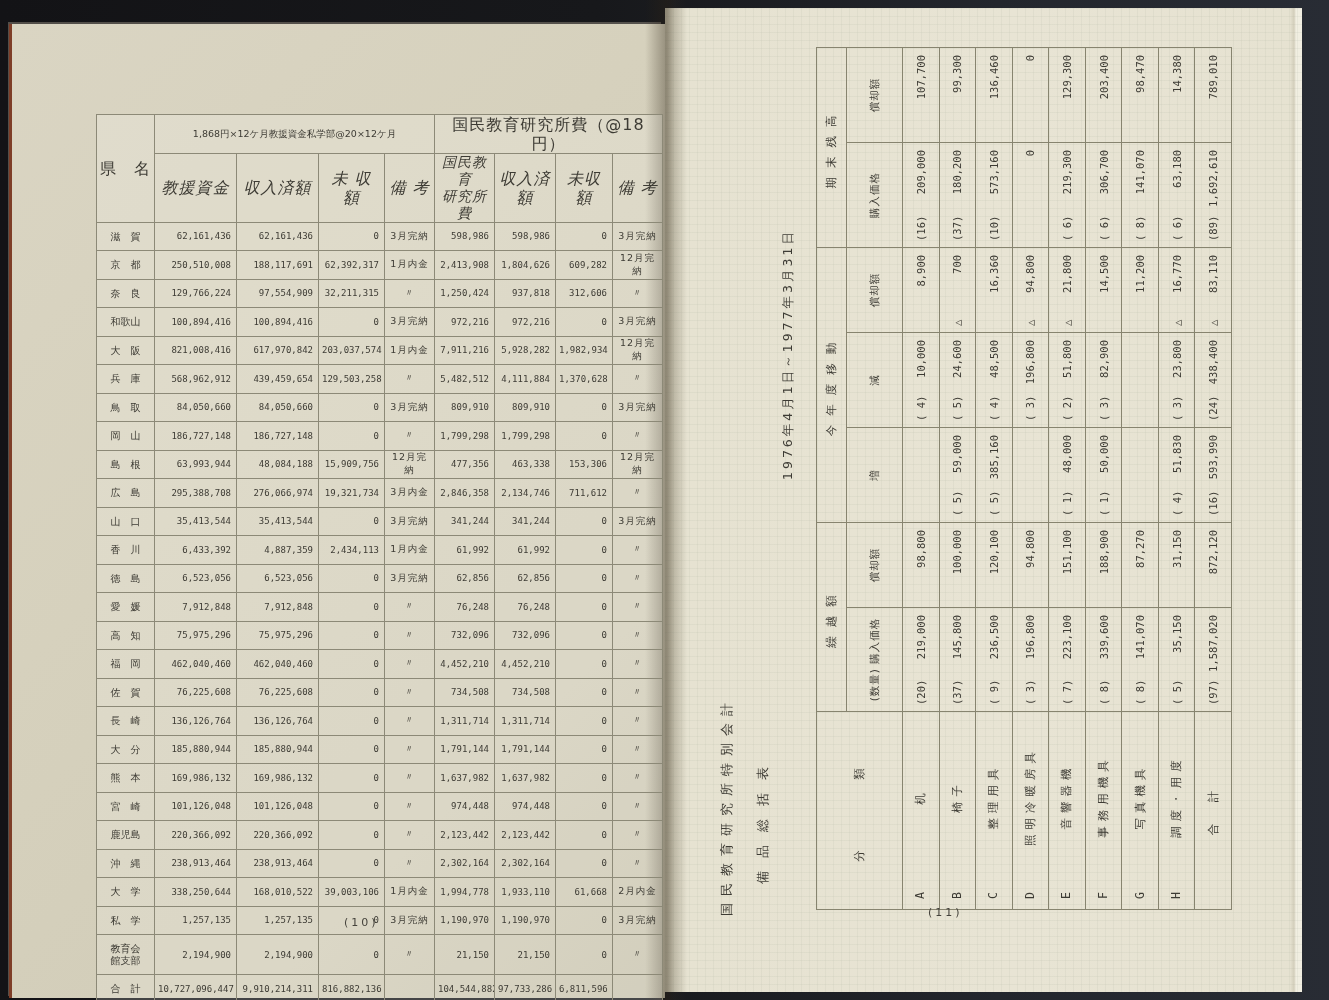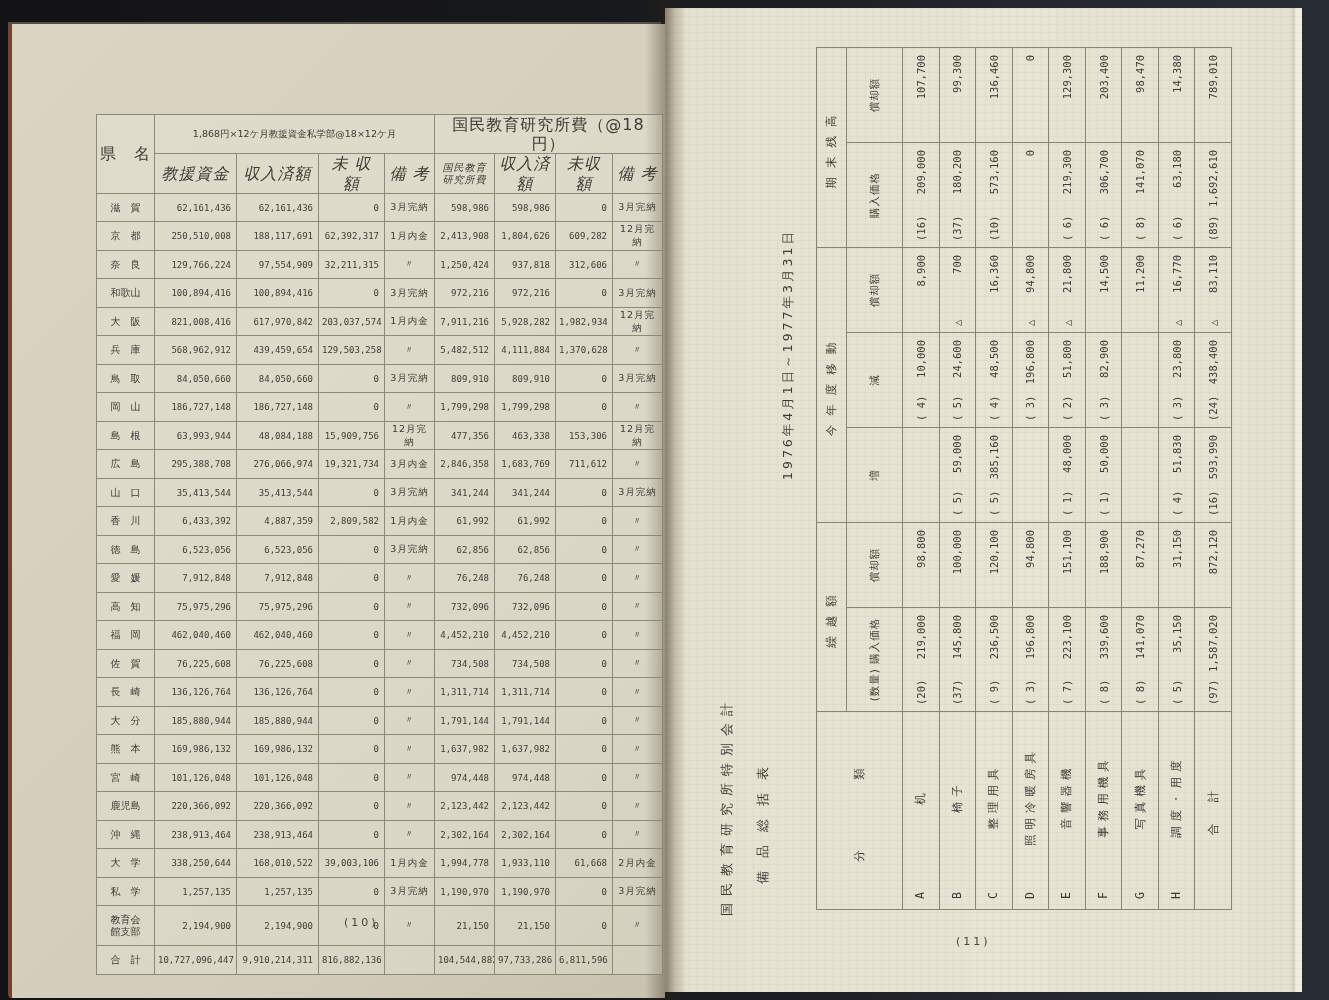--- a/index.html
+++ b/index.html
@@ -45,21 +45,21 @@
   .rtable thead th.corner{letter-spacing:0;font-size:12px;}
   .rtable .cat{display:table-cell;}
   .rtable .cat .code{float:left;width:22px;text-align:left;font-family:"DejaVu Sans Mono","Liberation Mono",monospace;font-size:11.5px;padding-left:6px;}
   .rtable .cat .cname{display:block;text-align:center;letter-spacing:5px;font-size:11.5px;white-space:nowrap;}
   .rtable .rnum{font-family:"DejaVu Sans Mono","Liberation Mono",monospace;font-size:10.5px;}
   .rtable .rnum .q{float:left;padding-left:2px;}
   .rtable .rnum .v{display:block;text-align:right;padding-right:3px;}
   
   .pageno{position:absolute;font-size:11px;letter-spacing:3px;color:#45433c;}
   .pageno-left{left:344px;top:916px;}
-  .pageno-right{left:956px;top:906px;margin-top:29px;}
+  .pageno-right{left:928px;top:906px;}
 </style>
 </head>
 <body>
 
 <div class="canvas">
 
   <div class="page-left"></div>
   <div class="page-right"></div>
   <div class="spine"></div>
 
@@ -71,29 +71,29 @@
         <col style="width:66px">
       <col style="width:50px">
         <col style="width:60px">
         <col style="width:61px">
         <col style="width:57px">
         <col style="width:50px">
     </colgroup>
     <thead>
       <tr>
         <th rowspan="2">県　名</th>
-        <th colspan="4" style="letter-spacing:0;font-size:9.5px">1,868円×12ケ月教援資金私学部@18×12ケ月</th>
+        <th colspan="4" style="letter-spacing:0;font-size:9.5px">1,868円×12ケ月教援資金私学部@20×12ケ月</th>
         <th colspan="4">国民教育研究所費（@18円）</th>
       </tr>
       <tr>
         <th>教援資金</th>
         <th>収入済額</th>
         <th>未 収 額</th>
         <th>備 考</th>
-        <th style="font-size:10px">国民教育
+        <th style="font-size:14px">国民教育
 研究所費</th>
         <th>収入済額</th>
         <th>未収額</th>
         <th>備 考</th>
       </tr>
     </thead>
     <tbody>
         <tr>
           <td class="pname">滋　賀</td>
           <td class="num">62,161,436</td>
@@ -193,40 +193,40 @@
           <td class="num">153,306</td>
           <td class="note">12月完納</td>
         </tr>
         <tr>
           <td class="pname">広　島</td>
           <td class="num">295,388,708</td>
           <td class="num">276,066,974</td>
           <td class="num">19,321,734</td>
           <td class="note">3月内金</td>
           <td class="num">2,846,358</td>
-          <td class="num">1,683,769</td>
+          <td class="num">2,134,746</td>
           <td class="num">711,612</td>
           <td class="note">〃</td>
         </tr>
         <tr>
           <td class="pname">山　口</td>
           <td class="num">35,413,544</td>
           <td class="num">35,413,544</td>
           <td class="num">0</td>
           <td class="note">3月完納</td>
           <td class="num">341,244</td>
           <td class="num">341,244</td>
           <td class="num">0</td>
           <td class="note">3月完納</td>
         </tr>
         <tr>
           <td class="pname">香　川</td>
           <td class="num">6,433,392</td>
           <td class="num">4,887,359</td>
-          <td class="num">2,809,582</td>
+          <td class="num">2,434,113</td>
           <td class="note">1月内金</td>
           <td class="num">61,992</td>
           <td class="num">61,992</td>
           <td class="num">0</td>
           <td class="note">〃</td>
         </tr>
         <tr>
           <td class="pname">徳　島</td>
           <td class="num">6,523,056</td>
           <td class="num">6,523,056</td>

